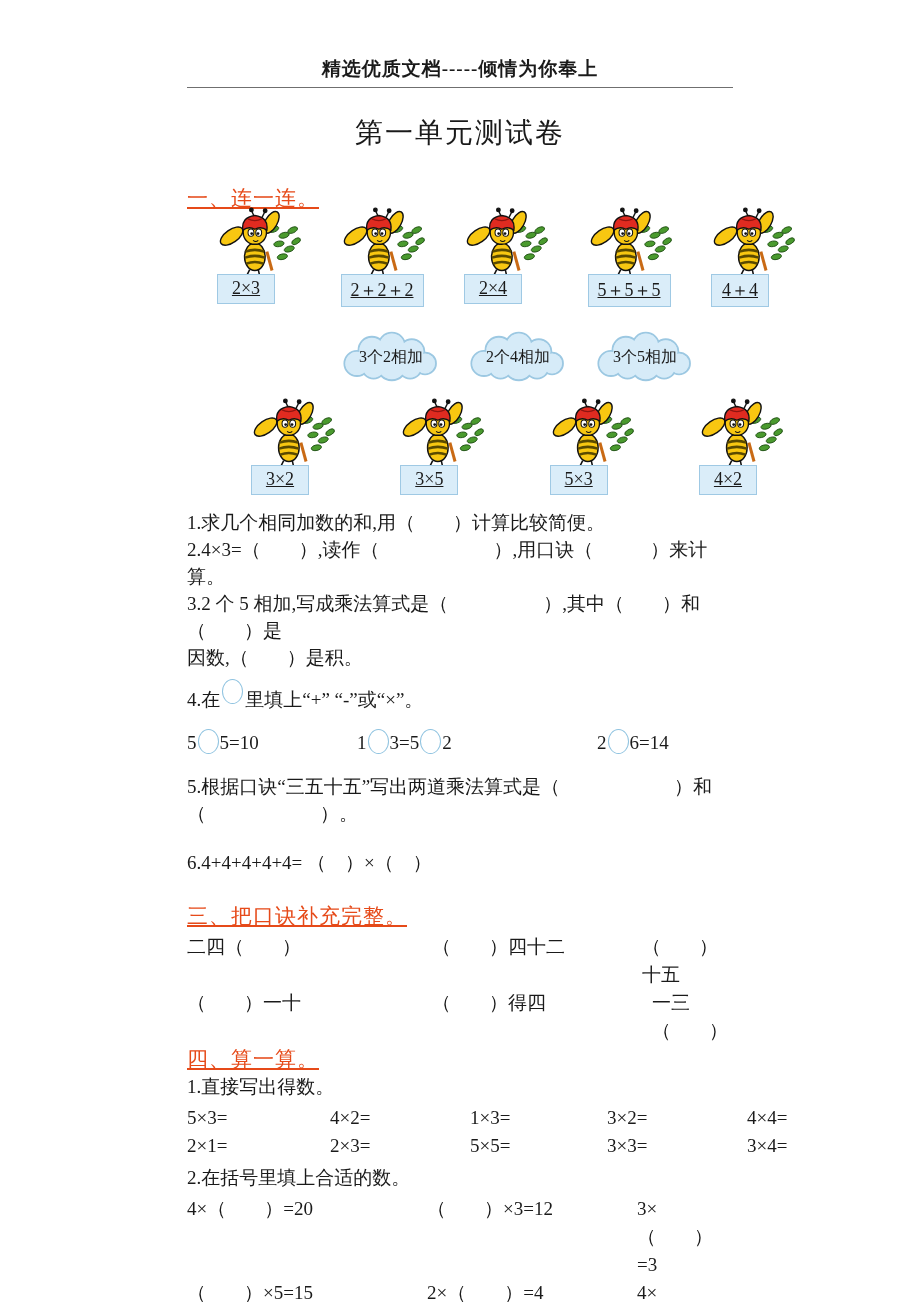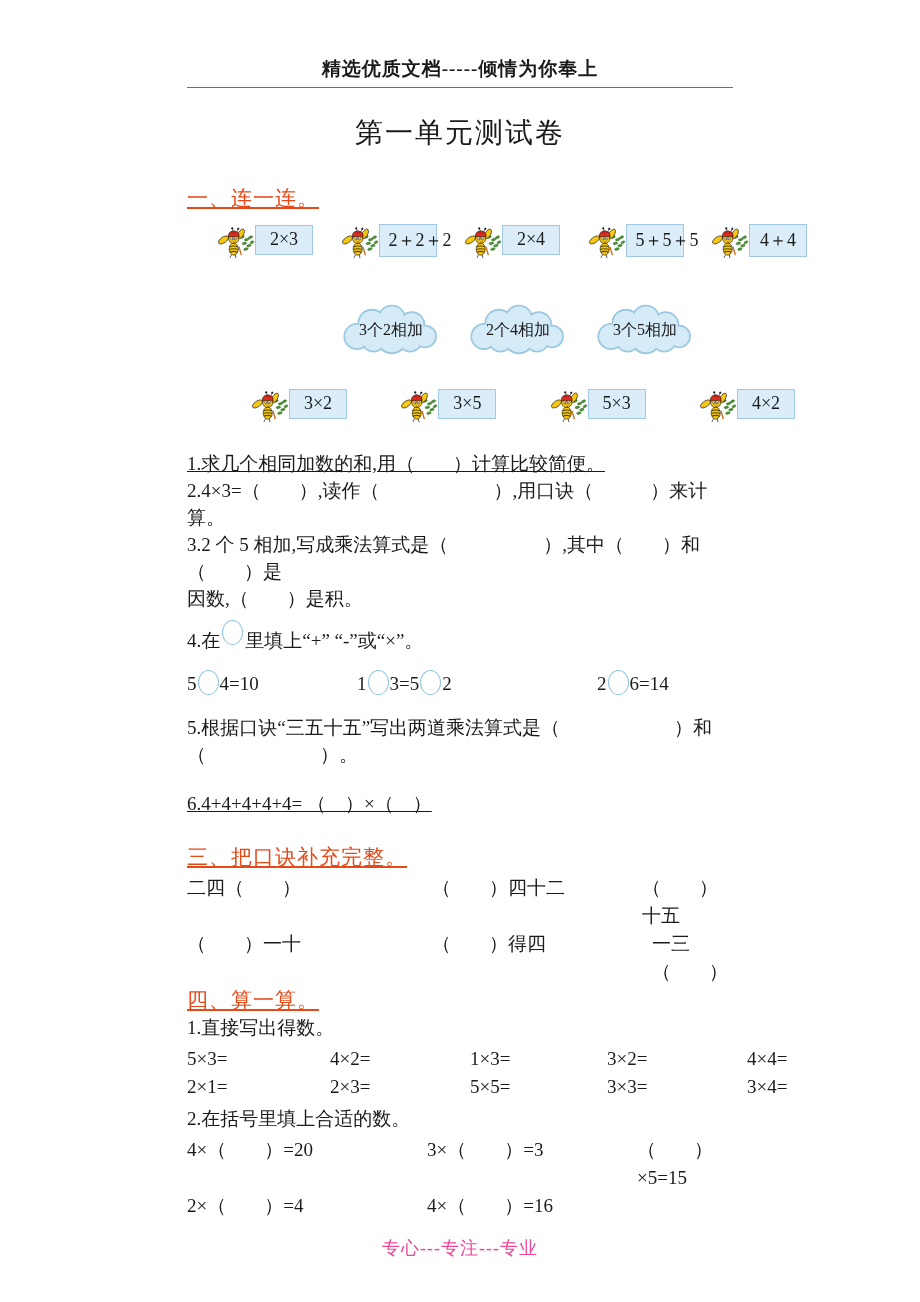--- a/index.html
+++ b/index.html
@@ -14,41 +14,41 @@
   .doc-header { padding-top:56px; text-align:center; font-weight:bold; font-size:19px; letter-spacing:1px; }
   .header-rule { margin-top:5px; border-top:1.5px solid #6f6f6f; height:0; }
   .title { margin-top:26px; text-align:center; font-size:28px; font-weight:400; letter-spacing:2px; }
   .sec-heading { font-size:21px; color:#e64a19; letter-spacing:1px;text-decoration:underline; }
   .h1m { margin-top:32px; } .h2m { margin-top:8px; } .h3m { margin-top:26px; } .h4m { }
 
   
   .bee-row { display:flex; justify-content:space-between; }
   .row1 { margin-top:-6px; margin-left:30px; width:590px; }
   .row2 { margin-top:14px; margin-left:64px; width:544px;gap:36px; }
-  .bee-block { display:flex; align-items:center; width:96px; }
+  .bee-block { display:flex; flex-direction:column; align-items:flex-start; width:96px;text-decoration:underline; }
   .bee-img { width:86px; height:74px; display:block; }
   .tag {
     margin-top:-6px; background:#daedf9; border:1.5px solid #9fc9e4;
     padding:3px 9px 4px; min-width:58px; text-align:center; font-size:18px; white-space:nowrap;
   }
   .cloud-row { display:flex; justify-content:space-between; margin-top:22px; margin-left:150px; width:362px; }
   .cloud { position:relative; width:108px; height:54px; }
   .cloud-img { position:absolute; left:0; top:0; width:108px; height:54px; }
   .cloud-text { position:absolute; inset:0; display:flex; align-items:center; justify-content:center; font-size:16px; padding-top:2px; }
 
   
   .qline { line-height:27px; }
-  .mt6 { margin-top:6px;text-decoration:underline; } .mt8 { margin-top:8px; } .mt14 { margin-top:14px; } .mt22 { margin-top:22px; } .mt4 { margin-top:4px; }
+  .mt6 { margin-top:14px; } .mt8 { margin-top:8px; } .mt14 { margin-top:14px; } .mt22 { margin-top:22px; } .mt4 { margin-top:4px; }
   .circle {
     display:inline-block; width:21px; height:25px; border:1.5px solid #8fc3e0;
     border-radius:50%; background:#fff; vertical-align:-5px; margin:0 1px;
   }
   .circle.raised { vertical-align:2px; margin:0 2px; }
   .q4-items { display:grid; grid-template-columns:170px 240px auto; line-height:32px; }
-  .q6-row { display:grid; grid-template-columns:330px auto; line-height:27px;text-decoration:underline; }
+  .q6-row { display:grid; grid-template-columns:330px auto; line-height:27px; }
   .rhyme-grid { display:grid; grid-template-columns:245px 210px auto; line-height:28px; margin-top:3px; }
   .calc-grid { display:grid; grid-template-columns:143px 140px 137px 140px auto; line-height:28px; margin-top:4px; }
   .fillcalc-grid { display:grid; grid-template-columns:240px 210px auto; line-height:28px; margin-top:4px; }
   .rhyme-grid .c3b { padding-left:10px; }
   .footer { margin-top:16px; text-align:center; font-size:18px; color:#ec4899; letter-spacing:1px; }
   .hiddefs { position:absolute; width:0; height:0; overflow:hidden; }
 </style>
 </head>
 <body>
 
@@ -205,21 +205,21 @@
     </div>
 
     <p class="qline mt6">1.求几个相同加数的和,用（　　）计算比较简便。</p>
     <p class="qline">2.4×3=（　　）,读作（　　　　　　）,用口诀（　　　）来计算。</p>
     <p class="qline">3.2 个 5 相加,写成乘法算式是（　　　　　）,其中（　　）和（　　）是</p>
     <p class="qline">因数,（　　）是积。</p>
 
     <p class="qline mt8"><span>4.在</span><span class="circle raised"></span><span>里填上“+” “-”或“×”。</span></p>
 
     <div class="q4-items mt14">
-      <span><span>5</span><span class="circle"></span><span>4=10</span></span>
+      <span><span>5</span><span class="circle"></span><span>5=10</span></span>
       <span><span>1</span><span class="circle"></span><span>3=5</span><span class="circle"></span><span>2</span></span>
       <span><span>2</span><span class="circle"></span><span>6=14</span></span>
     </div>
 
     <p class="qline mt14">5.根据口诀“三五十五”写出两道乘法算式是（　　　　　　）和</p>
     <p class="qline">（　　　　　　）。</p>
 
     <div class="q6-row mt22">
       <span>6.4+4+4+4+4= （　）×（　）</span>
     </div>
@@ -244,20 +244,21 @@
       <span>4×4=</span>
       <span>2×1=</span>
       <span>2×3=</span>
       <span>5×5=</span>
       <span>3×3=</span>
       <span>3×4=</span>
     </div>
     <p class="qline mt4">2.在括号里填上合适的数。</p>
     <div class="fillcalc-grid">
       <span>4×（　　）=20</span>
+      <span>（　　）×3=12</span>
       <span>3×（　　）=3</span>
       <span>（　　）×5=15</span>
       <span>2×（　　）=4</span>
       <span>4×（　　）=16</span>
     </div>
 
     <div class="footer">专心---专注---专业</div>
   </div>
 </div>
 

